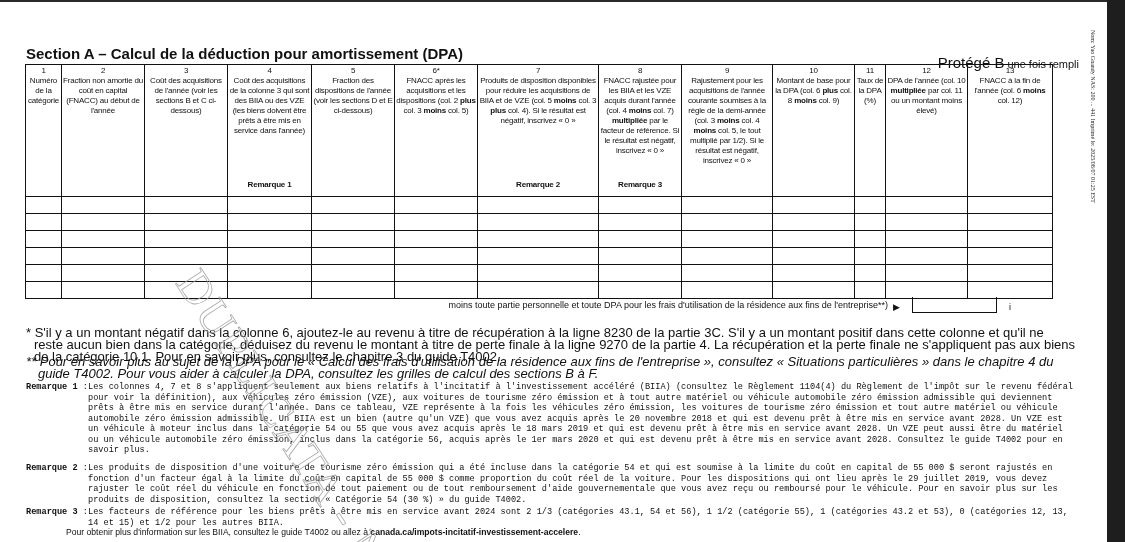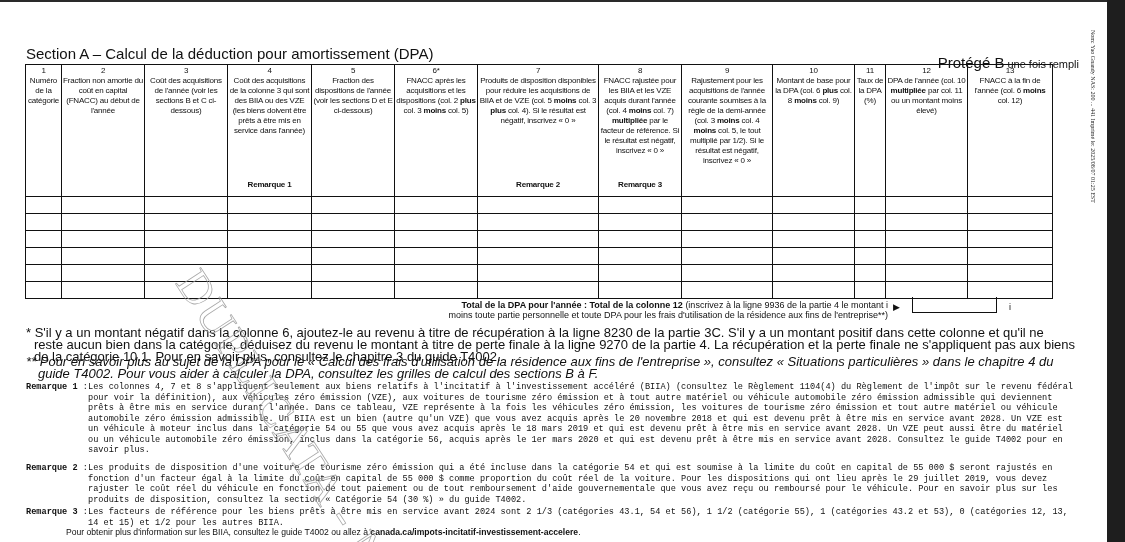--- a/index.html
+++ b/index.html
@@ -9,21 +9,21 @@
     }
     .topbar { position: absolute; left: 0; top: 0; width: 1125px; height: 2px; background: #2a2a2a; }
     .rightbar { position: absolute; right: 0; top: 0; width: 18px; height: 542px; background: #1e1e1e; }
     .protege { position: absolute; right: 46px; top: 26px; font-size: 15px; margin-top: 28px; }
     .protege small { font-size: 11px; }
     .vertical-stamp {
       position: absolute; left: 1086px; top: 30px; width: 14px; height: 240px;
       writing-mode: vertical-rl; font-family: "Liberation Serif", serif; font-size: 6px; color: #222;
       line-height: 14px; white-space: nowrap; overflow: hidden;
     }
-    .section-title { position: absolute; left: 26px; top: 45px; font-size: 15px; font-weight: normal; }
+    .section-title { position: absolute; left: 26px; top: 45px; font-size: 15px; font-weight: bold; }
     table.dpa {
       position: absolute; left: 25px; top: 64px; border-collapse: collapse; table-layout: fixed;
       width: 1027px;
     }
     table.dpa th, table.dpa td { border: 1px solid #111; padding: 0; }
     table.dpa th {
       height: 130px; vertical-align: top; font-weight: normal; font-size: 8px; line-height: 10px;
       text-align: center; position: relative; padding: 1px 1px 0 1px; font-family: "Liberation Sans", sans-serif;
       letter-spacing: -0.2px;
     }
@@ -185,21 +185,20 @@
         <td></td>
         <td></td>
         <td></td>
         <td></td>
         <td></td>
       </tr>
     </tbody>
 </table>
 
 <div class="total-line">
-  <div><b>Total de la DPA pour l'année : Total de la colonne 12</b><span> (inscrivez à la ligne 9936 de la partie 4 le montant i</span></div>
   <div>moins toute partie personnelle et toute DPA pour les frais d'utilisation de la résidence aux fins de l'entreprise**)</div>
 </div>
 <div class="total-arrow">▶</div>
 <div class="total-box"></div>
 <div class="total-i">i</div>
 
 <div class="note" style="left:26px; top:327px; width:1050px;">
   <div style="padding-left:8px; text-indent:-8px;">* S'il y a un montant négatif dans la colonne 6, ajoutez-le au revenu à titre de récupération à la ligne 8230 de la partie 3C. S'il y a un montant positif dans cette colonne et qu'il ne reste aucun bien dans la catégorie, déduisez du revenu le montant à titre de perte finale à la ligne 9270 de la partie 4. La récupération et la perte finale ne s'appliquent pas aux biens de la catégorie 10.1. Pour en savoir plus, consultez le chapitre 3 du guide T4002.</div>
 </div>
 <div class="note" style="left:26px; top:356px; width:1050px;">

